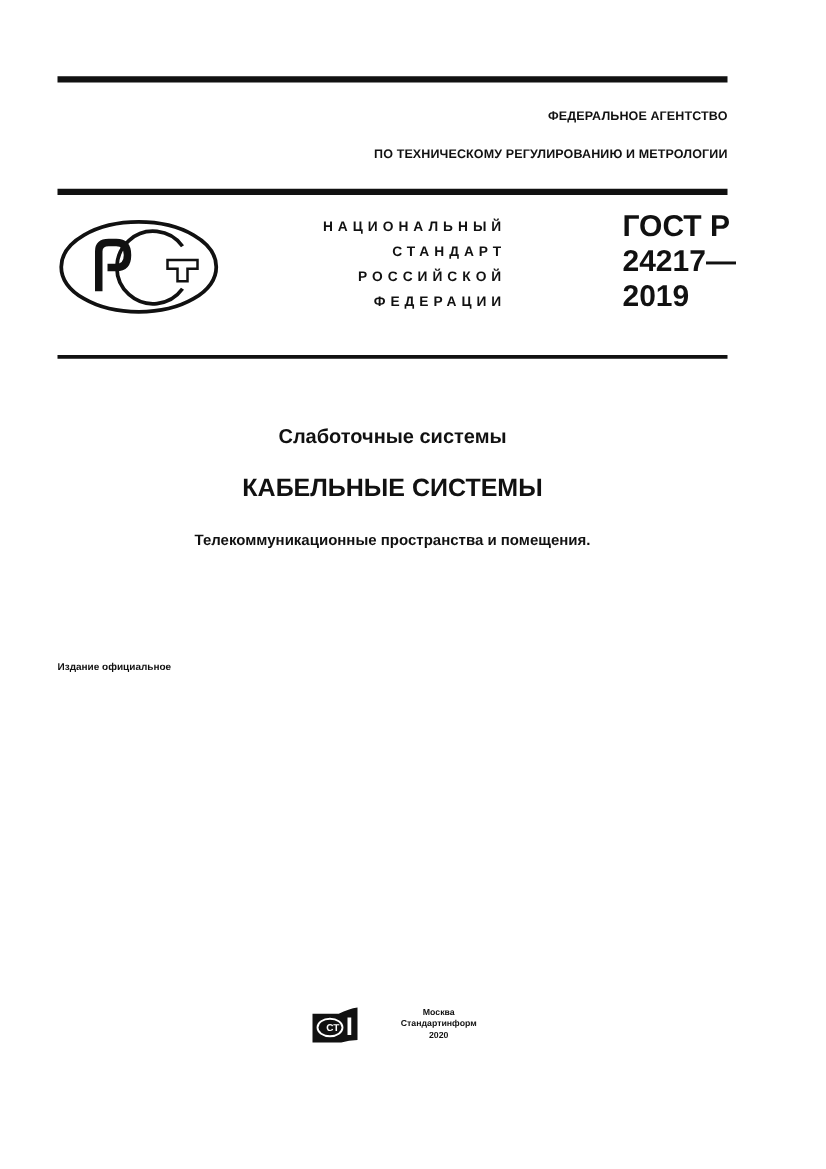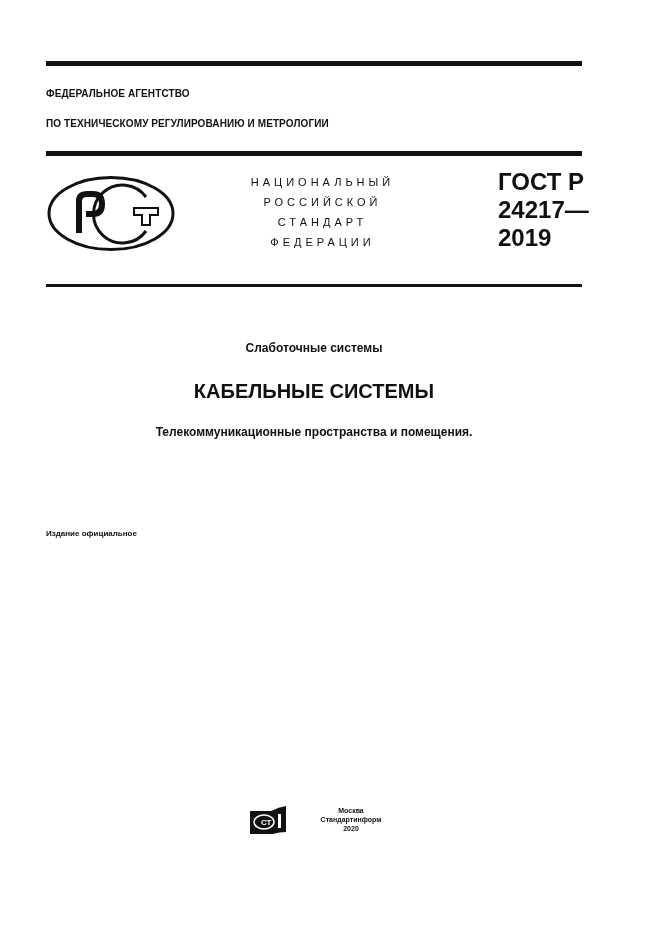--- a/index.html
+++ b/index.html
@@ -2,32 +2,32 @@
 <html><head>
 <meta charset="utf-8">
 <style>
   html, body { margin: 0; padding: 0; background: #ffffff; }
   body { width: 661px; height: 935px; position: relative; overflow: hidden;
          font-family: "Liberation Sans", sans-serif; color: #111; }
   .rule { position: absolute; left: 46px; width: 536px; background: #111; }
   .rule-1 { top: 61px; height: 5px; }
   .rule-2 { top: 151px; height: 5px; }
   .rule-3 { top: 284px; height: 3px; }
-  .agency { position: absolute; left: 46px; width: 536px; text-align: left;
+  .agency { position: absolute; left: 46px; width: 536px; text-align: right;
             font-weight: bold; font-size: 10px; letter-spacing: 0.1px; }
   .agency-1 { top: 88px; }
   .agency-2 { top: 118px; }
   .logo { position: absolute; left: 46px; top: 175px; width: 130px; height: 77px; }
   .national { position: absolute; left: 240px; top: 172px; width: 165px;
-              text-align: center; font-weight: normal; font-size: 11px;
+              text-align: right; font-weight: bold; font-size: 11px;
               letter-spacing: 4px; line-height: 20px; }
   .gost { position: absolute; left: 498px; top: 168px; font-weight: bold;
           font-size: 24px; line-height: 28px; }
   .title { position: absolute; left: 46px; width: 536px; text-align: center; font-weight: bold; }
-  .t1 { top: 341px; font-size: 12px; }
+  .t1 { top: 341px; font-size: 16px; }
   .t2 { top: 380px; font-size: 20px; }
   .t3 { top: 422px; font-size: 12px; line-height: 20px; }
   .edition { position: absolute; left: 46px; width: 536px; top: 529px; text-align: left;
              font-weight: bold; font-size: 8px; }
   .pub-logo { position: absolute; left: 249px; top: 805px; width: 38px; height: 30px; }
   .publisher { position: absolute; left: 306px; top: 806px; width: 90px; text-align: center;
                font-weight: bold; font-size: 7px; line-height: 9px; }
 </style>
 </head>
 <body>
@@ -41,22 +41,22 @@
   <svg width="130" height="77" viewBox="0 0 130 77">
     <ellipse cx="65" cy="38.5" rx="62" ry="36" fill="none" stroke="#111" stroke-width="3"></ellipse>
     <path d="M100 22 A29 29 0 1 0 100 56" fill="none" stroke="#111" stroke-width="3"></path>
     <path d="M33 58 L33 26 Q33 19 41 19 L47 19 Q56 19 56 29 Q56 39 47 39 L40 39" fill="none" stroke="#111" stroke-width="6"></path>
     <path d="M88 33 L112 33 L112 40 L104 40 L104 50 L96 50 L96 40 L88 40 Z" fill="none" stroke="#111" stroke-width="2"></path>
   </svg>
 </div>
 
 <div class="national">
   <div>НАЦИОНАЛЬНЫЙ</div>
+  <div>СТАНДАРТ</div>
   <div>РОССИЙСКОЙ</div>
-  <div>СТАНДАРТ</div>
   <div>ФЕДЕРАЦИИ</div>
 </div>
 
 <div class="gost">
   <div>ГОСТ Р</div>
   <div>24217—</div>
   <div>2019</div>
 </div>
 
 <div class="rule rule-3"></div>

